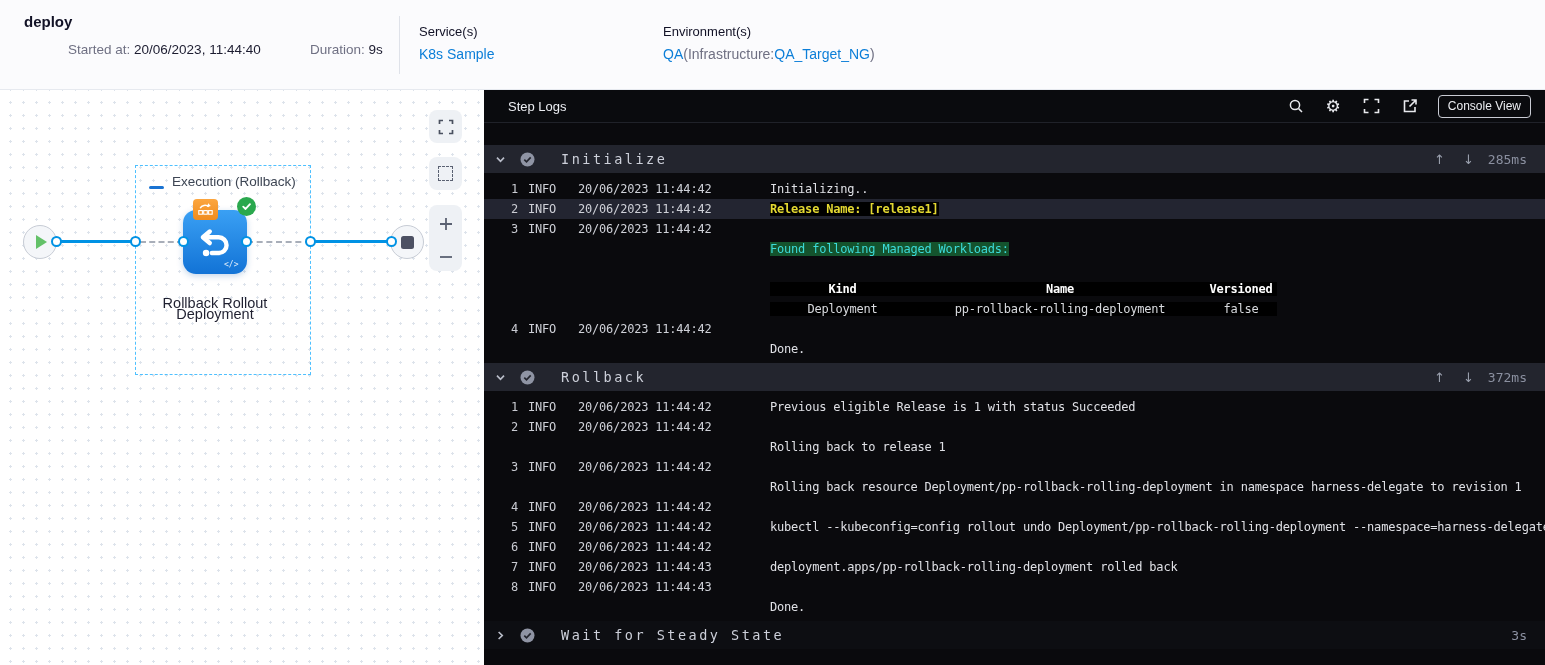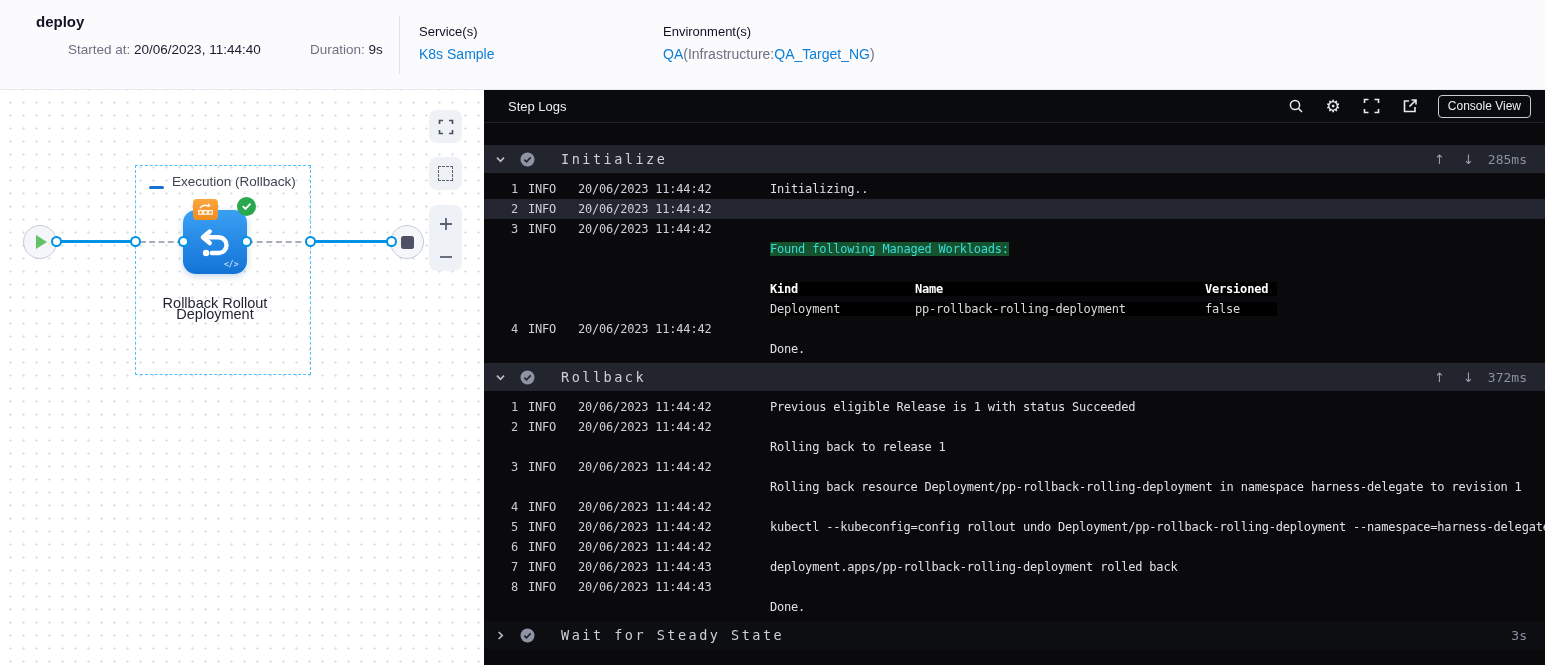--- a/index.html
+++ b/index.html
@@ -3,21 +3,21 @@
 <meta charset="utf-8">
 <style>
   * { margin:0; padding:0; box-sizing:border-box; }
   html,body { width:1545px; height:665px; overflow:hidden; background:#fff;
               font-family:"Liberation Sans", sans-serif; }
   .app { position:relative; width:1545px; height:665px; }
 
   
   .top-header { position:absolute; left:0; top:0; width:1545px; height:90px;
     background:#fbfbfd; border-bottom:1px solid #e6e9ef; }
-  .run-title { position:absolute; left:36px; top:13px; font-size:15px; font-weight:bold; color:#121226; }
+  .run-title { position:absolute; left:24px; top:13px; font-size:15px; font-weight:bold; color:#121226; }
   .started-row { position:absolute; left:24px; top:42px; font-size:13.5px; color:#6f7083;margin-left:44px; }
   .started-row b, .dur b { color:#1c1c30; font-weight:normal; }
   .dur { position:absolute; left:310px; top:42px; font-size:13.5px; color:#6f7083; }
   .hdr-divider { position:absolute; left:399px; top:16px; width:1px; height:58px; background:#dfe2e9; }
   .svc-block { position:absolute; left:419px; top:24px; }
   .env-block { position:absolute; left:663px; top:24px; }
   .blk-label { font-size:13px; color:#121226; font-weight:normal; margin-bottom:7px; }
   .blk-value { font-size:14px; color:var(--c_link,#0b7ed8); }
   .env-gray { color:#6f7083; }
 
@@ -81,21 +81,21 @@
     font-family:"DejaVu Sans", sans-serif; }
   .sec-dur { color:#8b90a0; font-size:13px; margin-left:14px; font-family:"DejaVu Sans Mono",monospace; }
   .sec-body { padding:6px 0 2px; }
   .log-line { height:20px; display:flex; align-items:center; padding-left:8px;
     white-space:pre; overflow:hidden; font-size:12px; letter-spacing:-0.2px; }
   .log-line.selected { background:var(--c_sel,#232531); }
   .ln { width:26px; text-align:right; color:#c9cbd2; flex:none; cursor:pointer; }
   .lvl { width:50px; margin-left:10px; color:#cfd1d8; flex:none; }
   .time { width:192px; color:#cfd1d8; flex:none; }
   .msg { flex:1; overflow:hidden; white-space:pre; color:#dfe0e5; }
-  .seg { display:inline-block; white-space:pre; }
+  .seg { display:inline-block; white-space:pre;text-align:center; }
   .seg.yellow { color:var(--c_yellow,#e3d831); font-weight:bold; background:#000; }
   .seg.cyan { color:var(--c_cyan,#3cdbd9); font-weight:normal; background:#14532d; }
   .seg.th { color:#ffffff; font-weight:bold; background:#000; }
   .seg.td { color:#d8dade; background:#000; }
   svg { display:block; }
 </style>
 </head>
 <body>
 
 <div class="app">
@@ -231,21 +231,21 @@
             </svg>
           </span>
           <span class="sec-title">Initialize</span>
           <span class="sec-spacer"></span>
           <span class="jump-ic">↑</span>
           <span class="jump-ic">↓</span>
           <span class="sec-dur">285ms</span>
         </div>
         <div class="sec-body">
           <div class="log-line"><span class="ln">1</span><span class="lvl">INFO</span><span class="time">20/06/2023 11:44:42</span><span class="msg"><span class="seg plain">Initializing..</span></span></div>
-          <div class="log-line selected"><span class="ln">2</span><span class="lvl">INFO</span><span class="time">20/06/2023 11:44:42</span></div>
+          <div class="log-line selected"><span class="ln">2</span><span class="lvl">INFO</span><span class="time">20/06/2023 11:44:42</span><span class="msg"><span class="seg yellow">Release Name: [release1]</span></span></div>
           <div class="log-line"><span class="ln">3</span><span class="lvl">INFO</span><span class="time">20/06/2023 11:44:42</span><span class="msg"></span></div>
           <div class="log-line"><span class="ln"></span><span class="lvl"></span><span class="time"></span><span class="msg"><span class="seg cyan">Found following Managed Workloads:</span></span></div>
           <div class="log-line"><span class="ln"></span><span class="lvl"></span><span class="time"></span><span class="msg"></span></div>
           <div class="log-line"><span class="ln"></span><span class="lvl"></span><span class="time"></span><span class="msg"><span class="seg th" style="width: 145px;">Kind</span><span class="seg th" style="width: 290px;">Name</span><span class="seg th" style="width: 72px;">Versioned</span></span></div>
           <div class="log-line"><span class="ln"></span><span class="lvl"></span><span class="time"></span><span class="msg"><span class="seg td" style="width: 145px;">Deployment</span><span class="seg td" style="width: 290px;">pp-rollback-rolling-deployment</span><span class="seg td" style="width: 72px;">false</span></span></div>
           <div class="log-line"><span class="ln">4</span><span class="lvl">INFO</span><span class="time">20/06/2023 11:44:42</span><span class="msg"></span></div>
           <div class="log-line"><span class="ln"></span><span class="lvl"></span><span class="time"></span><span class="msg"><span class="seg plain">Done.</span></span></div>
         </div>
         <div class="sec-head">
           <span class="sec-chevron">

